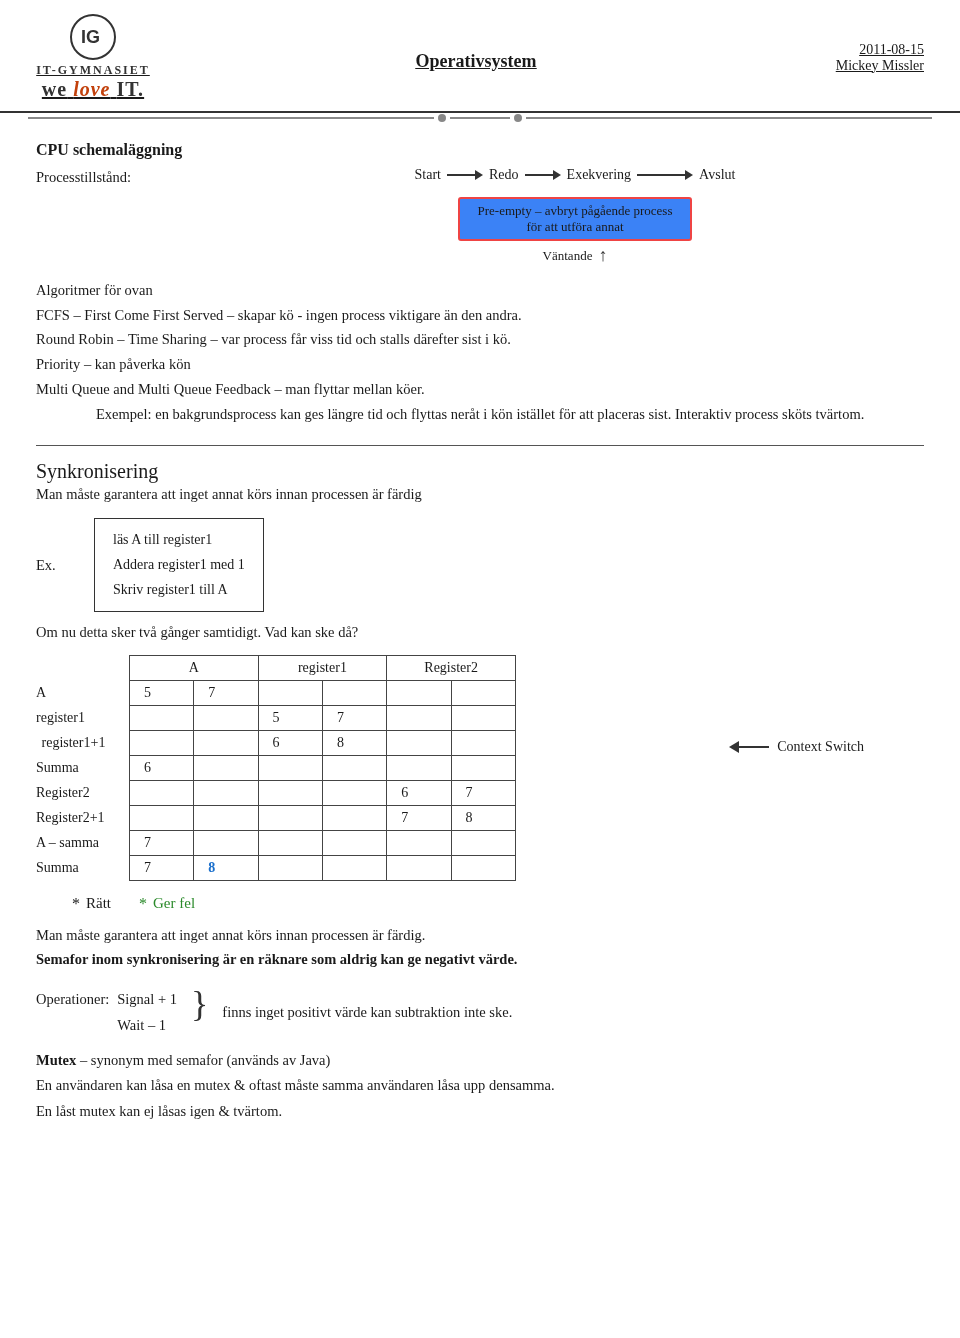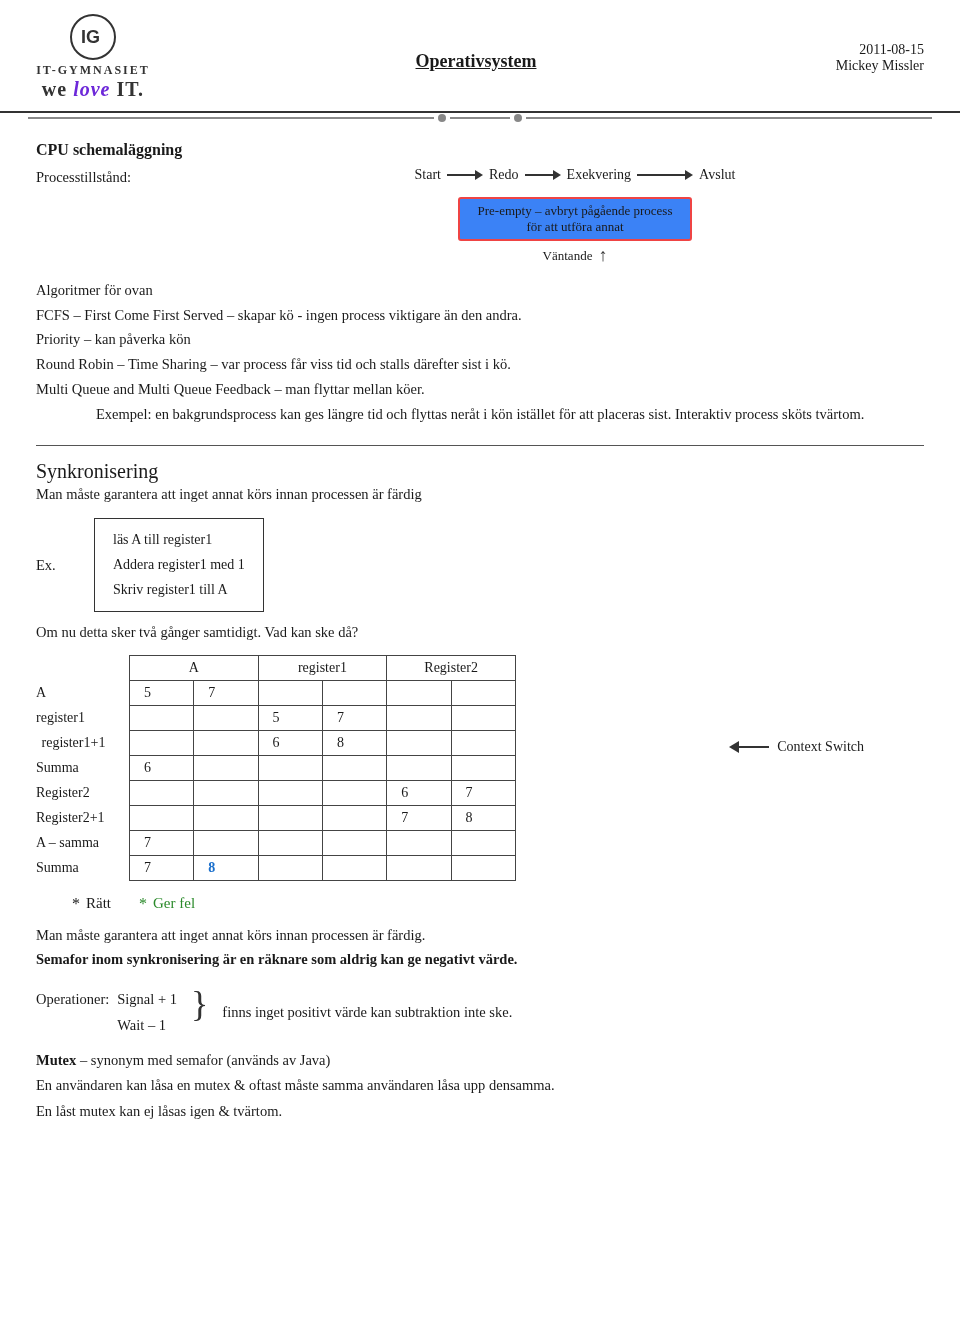--- a/index.html
+++ b/index.html
@@ -14,20 +14,21 @@
     }
 
     
     .header {
       display: flex;
       align-items: center;
       justify-content: center;
       padding: 14px 36px 10px 28px;
       border-bottom: 2px solid #333;
       position: relative;
+      text-decoration: underline;
     }
     .logo-area {
       display: flex;
       flex-direction: column;
       align-items: center;
       width: 130px;
     }
     .header-title {
       text-align: center;
       flex: 1;
@@ -212,21 +213,21 @@
   <div class="logo-area">
     <div style="display:flex;flex-direction:column;align-items:center;">
       <div style="border:2px solid #333;border-radius:50%;width:46px;height:46px;display:flex;align-items:center;justify-content:center;margin-bottom:3px;">
         <svg width="32" height="32" viewBox="0 0 32 32">
           <text x="4" y="22" font-size="18" font-weight="bold" fill="#333" font-family="Arial">IG</text>
         </svg>
       </div>
       <div style="font-size:12px;font-weight:bold;letter-spacing:2px;color:#333;">IT-GYMNASIET</div>
       <div style="font-size:20px;font-weight:bold;color:#333;letter-spacing:1px;">
         <span>we</span>
-        <span style="color:#6d28d9;font-style:italic;">love</span>
+        <span style="color:#c2410c;font-style:italic;">love</span>
         <span>IT.</span>
       </div>
     </div>
   </div>
 
   <div class="header-title">
     <h1>Operativsystem</h1>
   </div>
 
   <div class="header-right">
@@ -285,22 +286,22 @@
 
             <span style="font-size:18px;color:#333;">↑</span>
           </div>
         </div>
       </div>
     </div>
 
     <div class="algo-list">
       <div>Algoritmer för ovan</div>
       <div>FCFS – First Come First Served – skapar kö -  ingen process viktigare än den andra.</div>
+      <div>Round Robin – Time Sharing – var process får viss tid och stalls därefter sist i kö.</div>
       <div>Priority – kan påverka kön</div>
-      <div>Round Robin – Time Sharing – var process får viss tid och stalls därefter sist i kö.</div>
       <div>Multi Queue and Multi Queue Feedback – man flyttar mellan köer.</div>
       <div style="margin-left:60px;margin-top:1px;">Exempel: en bakgrundsprocess kan ges längre tid och flyttas neråt i kön istället för att placeras sist. Interaktiv process sköts tvärtom.</div>
     </div>
   </div>
 
   <hr class="hr">
 
   <div class="sync-section">
     <div class="sync-title">Synkronisering</div>
     <div class="sync-body">Man måste garantera att inget annat körs innan processen är färdig</div>

